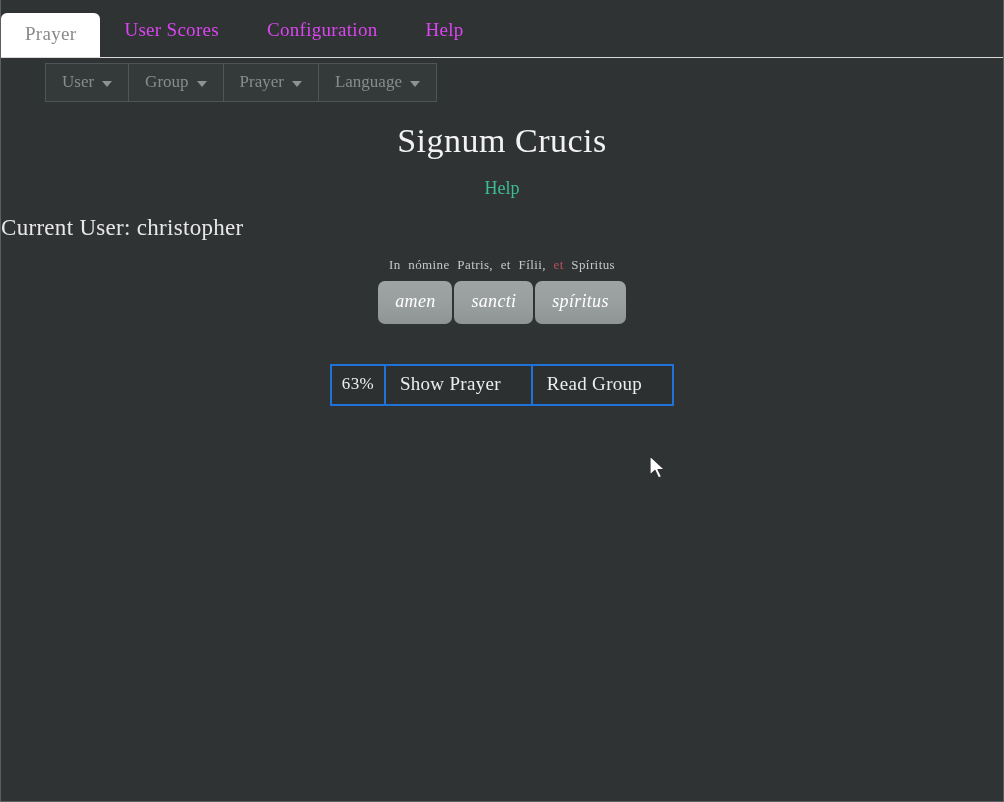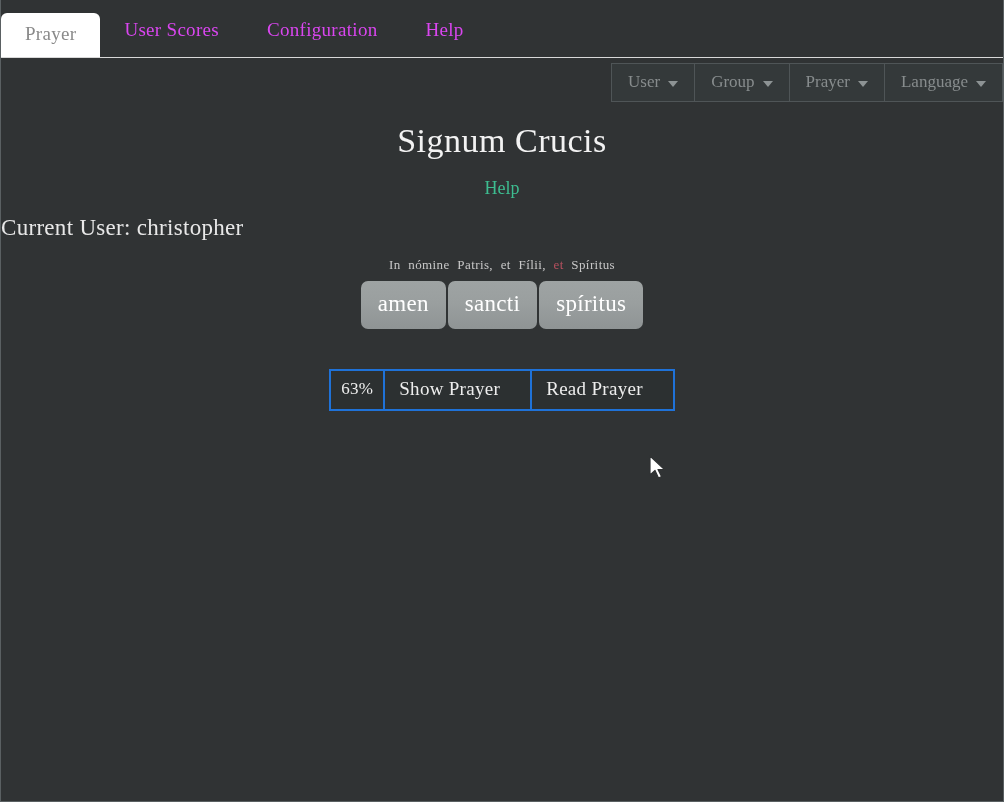--- a/index.html
+++ b/index.html
@@ -50,22 +50,23 @@
     margin-bottom: 0;
     height: 44px;
     box-sizing: border-box;
     display: flex;
     align-items: center;
   }
 
   
   #dropdown-row {
     display: flex;
-    justify-content: flex-end;
+    justify-content: flex-start;
     margin-top: 5px;
+    margin-left: 44px;
   }
   .dropdown-group {
     display: flex;
   }
   .dropdown-btn {
     font-size: 17px;
     color: #878c8d;
     background: #34393a;
     border: 1px solid #4f5557;
     padding: 8px 16px 9px 16px;
@@ -122,28 +123,29 @@
   
   #word-choices {
     display: flex;
     justify-content: center;
     margin-top: 8px;
     gap: 2px;
   }
   .word-btn {
     background: linear-gradient(180deg, #9ea3a3 0%, #9a9f9f 45%, #8f9495 100%);
     color: #ffffff;
-    font-size: 23px;
+    font-size: 18px;
     border: none;
     border-radius: 7px;
     padding: 10px 17px 12px 17px;
     cursor: pointer;
     font-family: "Liberation Serif", "DejaVu Serif", serif;
     min-width: 54px;
     letter-spacing: 0.3px;
+    font-style: italic;
   }
 
   
   #action-row {
     display: flex;
     justify-content: center;
     margin-top: 40px;
   }
   .action-group {
     display: flex;
@@ -224,19 +226,19 @@
 <div id="word-choices">
   <button class="word-btn">amen</button>
   <button class="word-btn">sancti</button>
   <button class="word-btn">spíritus</button>
 </div>
 
 <div id="action-row">
   <div class="action-group">
     <button class="action-btn" id="score-btn" style="border-color: rgb(31, 114, 216);">63%</button>
     <button class="action-btn" style="border-color: rgb(31, 114, 216);">Show Prayer</button>
-    <button class="action-btn" style="border-color: rgb(31, 114, 216);">Read Prayer</button>
+    <button class="action-btn" style="border-color: rgb(31, 114, 216);">Read Group</button>
   </div>
 </div>
 
 <svg id="cursor" width="20" height="28" viewBox="0 0 20 28" style="left: 648px; top: 455px;">
   <polygon points="1,1 1,20 6,15.5 9.5,23 12.5,21.5 9,14.5 15.5,14.5" fill="#ffffff" stroke="#303334" stroke-width="1.2" stroke-linejoin="round"></polygon>
 </svg>
 
 </body></html>

